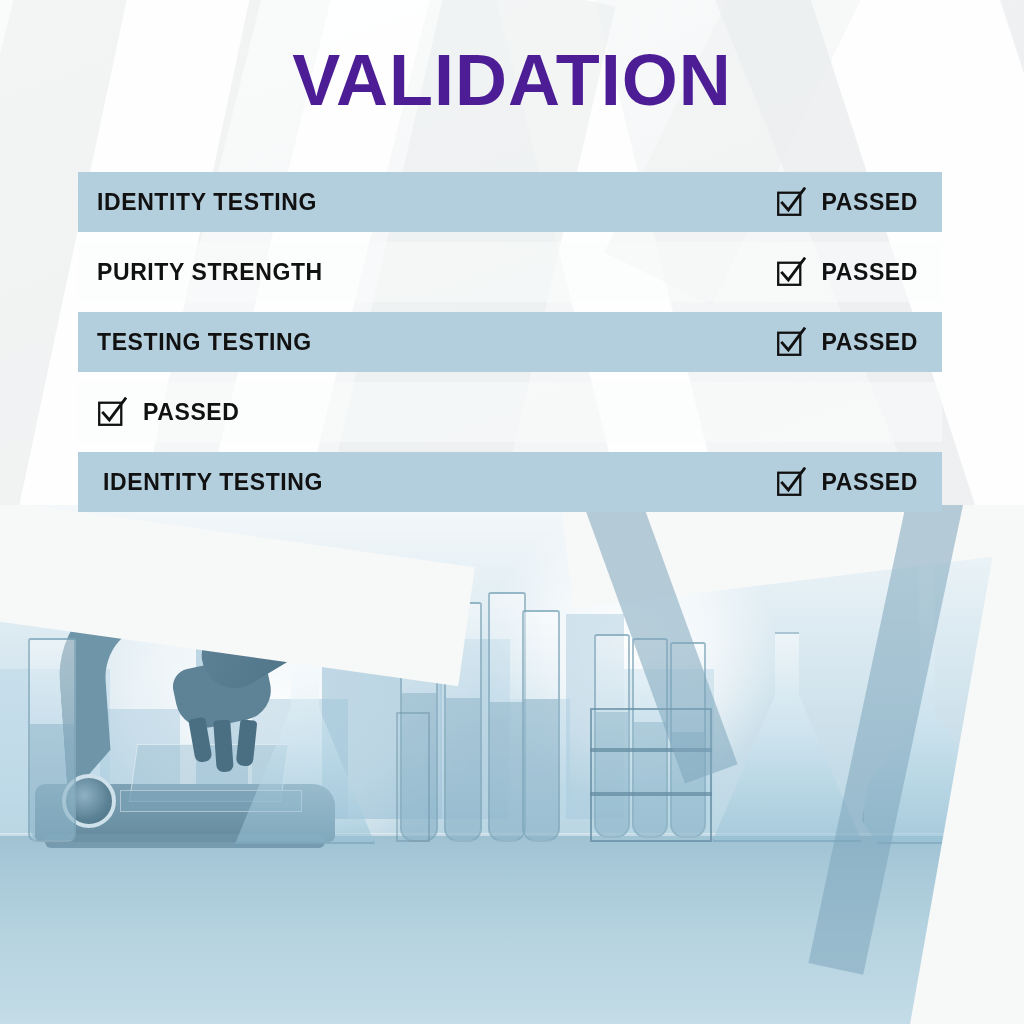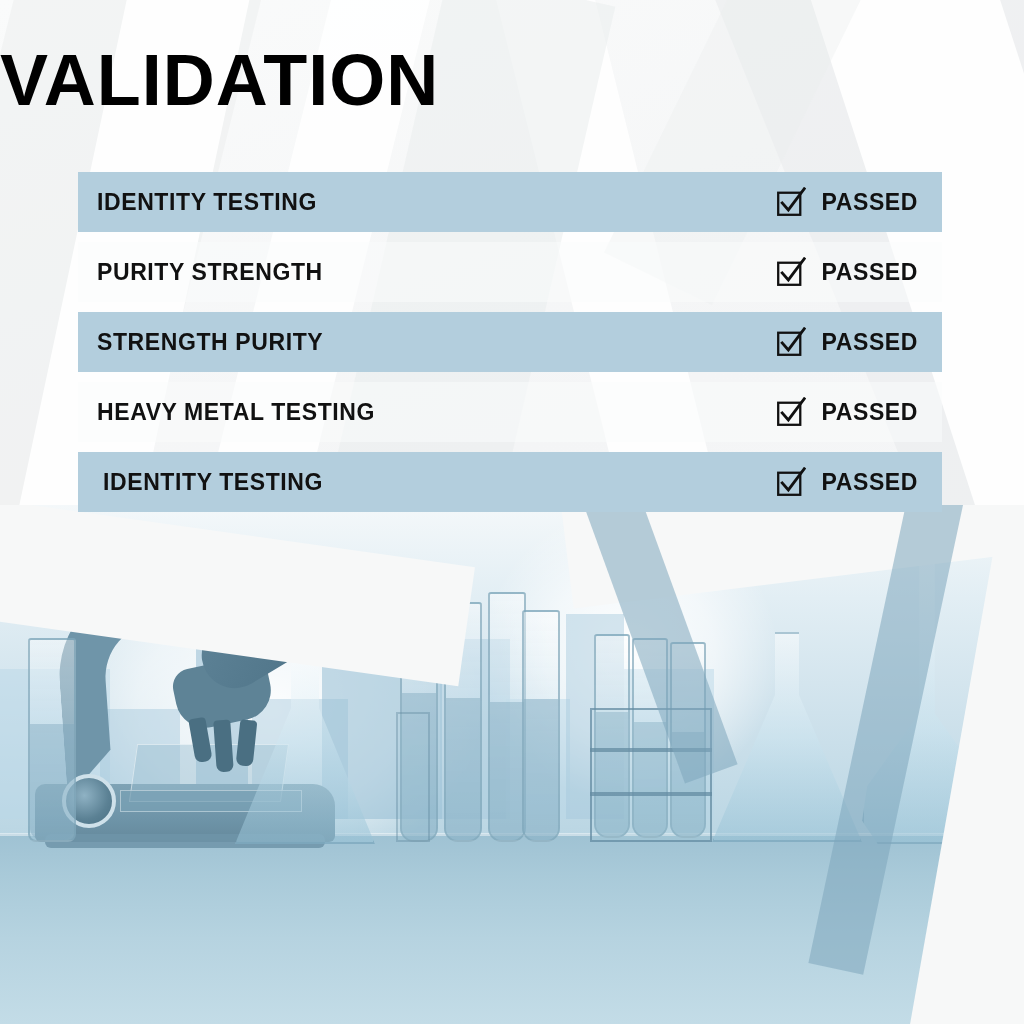--- a/index.html
+++ b/index.html
@@ -270,25 +270,26 @@
   .photo-shard.blueish {
     background: rgba(126,166,188,0.55);
   }
 
   
   .title {
     position: absolute;
     left: 0;
     right: 0;
     top: 44px;
+    text-align: center;
     font-size: 72px;
     line-height: 1;
     font-weight: 700;
     letter-spacing: 1px;
-    color: #000000;
+    color: #4c1d95;
     font-family: "Liberation Sans", sans-serif;
   }
 
   
   .checklist {
     position: absolute;
     left: 78px;
     top: 172px;
     width: 864px;
   }
@@ -463,34 +464,33 @@
           <svg viewBox="0 0 34 34" width="30" height="30" aria-hidden="true">
             <rect x="2.5" y="6.5" width="25" height="25" fill="none" stroke="#111111" stroke-width="2.6"></rect>
             <path d="M7 18 L14 26 L32 2" fill="none" stroke="#111111" stroke-width="3.2" stroke-linecap="square" stroke-linejoin="miter"></path>
           </svg>
         </span>
         <span class="status-text">PASSED</span>
       </span>
     </div>
 
     <div class="row band">
-      <span class="row-label">STRENGTH PURITY</span>
+      <span class="row-label">TESTING TESTING</span>
       <span class="status">
         <span class="check-icon">
           <svg viewBox="0 0 34 34" width="30" height="30" aria-hidden="true">
             <rect x="2.5" y="6.5" width="25" height="25" fill="none" stroke="#111111" stroke-width="2.6"></rect>
             <path d="M7 18 L14 26 L32 2" fill="none" stroke="#111111" stroke-width="3.2" stroke-linecap="square" stroke-linejoin="miter"></path>
           </svg>
         </span>
         <span class="status-text">PASSED</span>
       </span>
     </div>
 
     <div class="row plain">
-      <span class="row-label">HEAVY METAL TESTING</span>
       <span class="status">
         <span class="check-icon">
           <svg viewBox="0 0 34 34" width="30" height="30" aria-hidden="true">
             <rect x="2.5" y="6.5" width="25" height="25" fill="none" stroke="#111111" stroke-width="2.6"></rect>
             <path d="M7 18 L14 26 L32 2" fill="none" stroke="#111111" stroke-width="3.2" stroke-linecap="square" stroke-linejoin="miter"></path>
           </svg>
         </span>
         <span class="status-text">PASSED</span>
       </span>
     </div>

